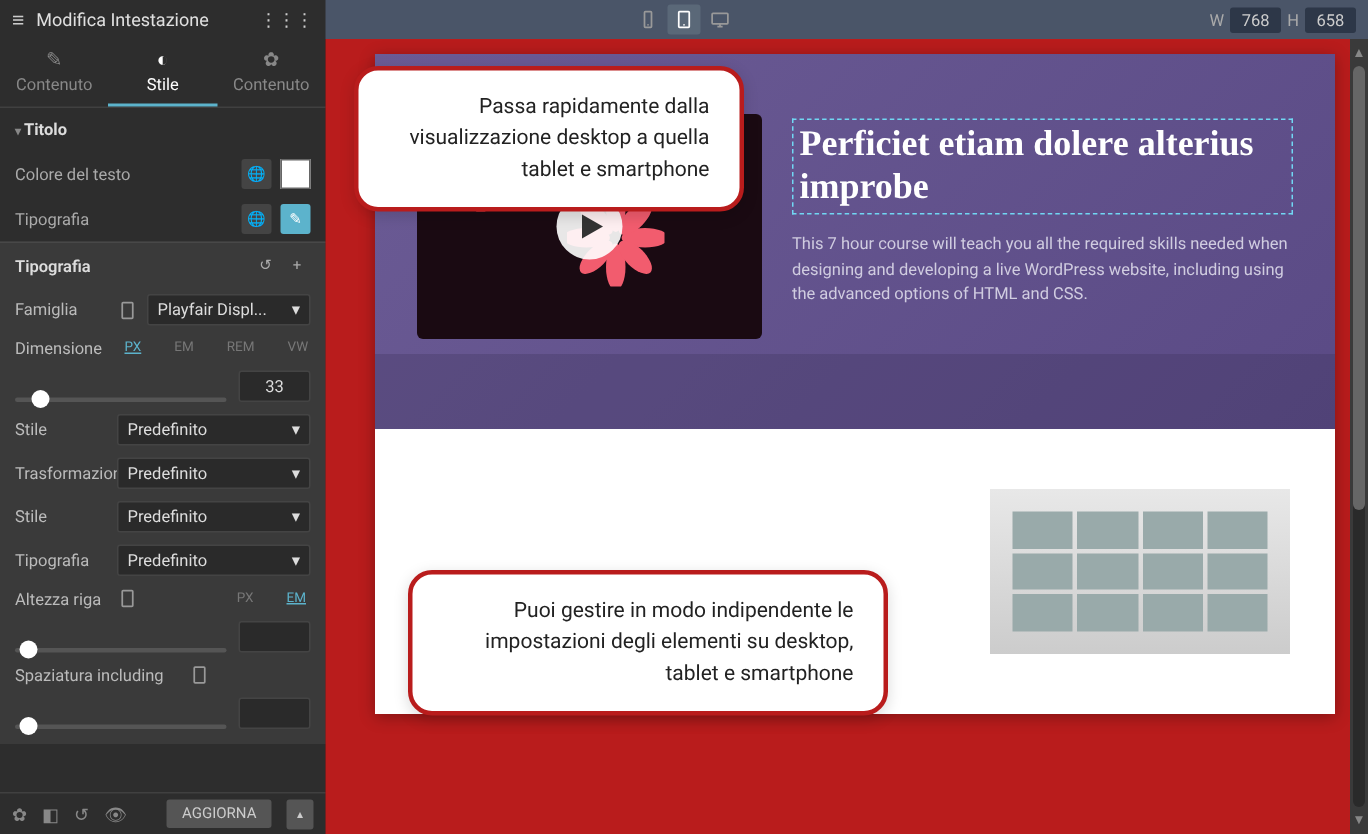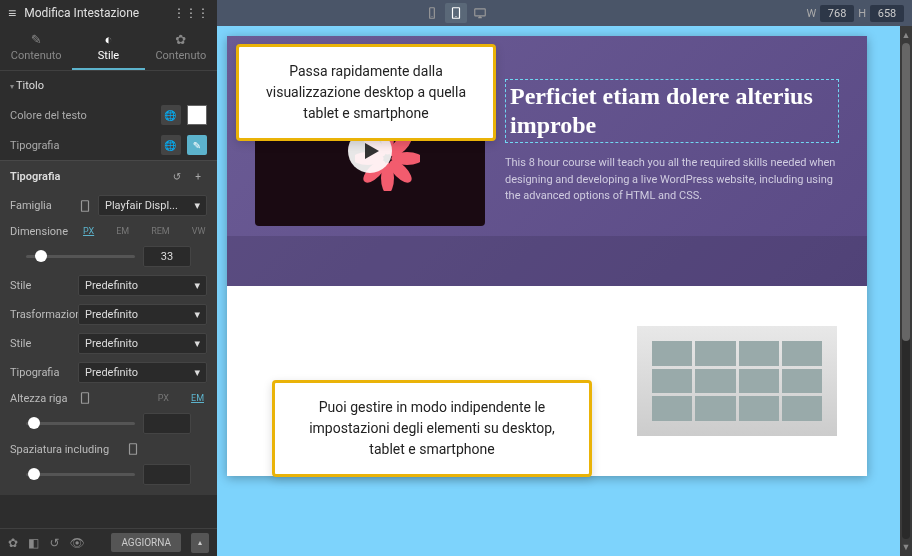--- a/index.html
+++ b/index.html
@@ -14,66 +14,66 @@
 .device-btn.active{background:#5a6878;color:#fff}
 .device-btn svg{width:14px;height:14px}
 .topbar-right{margin-left:auto;display:flex;align-items:center;gap:4px;padding-right:8px;color:#aaa;font-size:11px}
 .dim-input{width:34px;background:#2d3748;border:none;color:#ccc;font-size:11px;text-align:center;padding:2px;border-radius:2px}
 .main{flex:1;display:flex;overflow:hidden}
 .sidebar{width:217px;background:#2d2d2d;display:flex;flex-direction:column;color:#ccc;font-size:11px}
 .tabs{display:flex;border-bottom:1px solid #404040}
 .tab{flex:1;text-align:center;padding:6px 0;cursor:pointer;color:#888}
 .tab.active{color:#fff;border-bottom:2px solid #5cb3cc}
 .tab-icon{display:block;margin:0 auto 2px;font-size:13px}
-.section-title{padding:8px 10px;font-weight:400;color:#ddd;cursor:pointer;font-size:11px}
+.section-title{padding:8px 10px;font-weight:700;color:#ddd;cursor:pointer;font-size:11px}
 .section-title::before{content:"▾ ";font-size:8px;color:#888}
 .control-row{display:flex;align-items:center;padding:5px 10px;gap:6px}
 .control-label{flex:1;color:#aaa;font-size:11px}
 .globe-btn{width:20px;height:20px;background:#444;border-radius:2px;display:flex;align-items:center;justify-content:center;color:#ccc;cursor:pointer;font-size:10px}
 .color-swatch{width:20px;height:20px;background:#fff;border:1px solid #666;cursor:pointer}
 .edit-btn{width:20px;height:20px;background:#5cb3cc;border-radius:2px;display:flex;align-items:center;justify-content:center;color:#fff;cursor:pointer;font-size:10px}
 .subpanel{background:#3a3a3a;border-top:1px solid #484848;padding-bottom:6px}
 .subpanel-header{display:flex;align-items:center;padding:6px 10px}
 .subpanel-title{flex:1;font-weight:600;color:#ddd;font-size:11px}
 .icon-btn{width:18px;height:18px;display:flex;align-items:center;justify-content:center;color:#aaa;cursor:pointer;font-size:10px;margin-left:3px}
 .sub-row{display:flex;align-items:center;padding:4px 10px;gap:6px}
 .sub-label{width:62px;color:#bbb;font-size:11px}
 .device-icon{width:14px;height:14px;color:#999}
 .device-icon.active{color:#5cb3cc}
 .select{flex:1;background:#2a2a2a;border:1px solid #444;color:#ddd;padding:3px 6px;font-size:11px;border-radius:2px;cursor:pointer;display:flex;justify-content:space-between;align-items:flex-start}
 .units{display:flex;gap:16px;margin-left:auto;font-size:9px;color:#777}
 .unit{padding:0 3px;cursor:pointer}
 .unit.active{color:#5cb3cc;text-decoration:underline}
-.slider-row{display:flex;align-items:center;padding:4px 26px;gap:8px}
+.slider-row{display:flex;align-items:flex-end;padding:4px 10px;gap:8px}
 .slider{flex:1;height:3px;background:#555;border-radius:2px;position:relative;cursor:pointer}
 .slider-thumb{position:absolute;width:12px;height:12px;background:#fff;border-radius:50%;top:-5px;left:8%}
 .num-input{width:48px;background:#2a2a2a;border:1px solid #444;color:#ddd;text-align:center;padding:3px;font-size:11px;border-radius:2px}
 .bottom-toolbar{height:28px;background:#2d2d2d;border-top:1px solid #404040;display:flex;align-items:center;padding:0 8px;gap:10px}
 .bottom-icon{color:#888;cursor:pointer;font-size:12px}
 .update-btn{margin-left:auto;background:#555;color:#ccc;border:none;padding:4px 10px;font-size:10px;border-radius:2px;cursor:pointer}
 .caret-btn{background:#555;color:#ccc;width:18px;height:20px;display:flex;align-items:center;justify-content:center;cursor:pointer;border-radius:2px;font-size:8px}
-.canvas{flex:1;background:#7dd3fc;padding:10px;display:flex;justify-content:flex-start;align-items:flex-start;overflow:hidden;position:relative}
+.canvas{flex:1;background:#b91c1c;padding:10px;display:flex;justify-content:flex-end;align-items:flex-start;overflow:hidden;position:relative}
 .preview{width:640px;background:#fff;box-shadow:0 2px 10px rgba(0,0,0,.3)}
 .hero{background:linear-gradient(135deg,#6b5b95 0%,#5a4a85 100%);padding:40px 28px 60px;display:flex;gap:20px;align-items:center;position:relative}
 .hero::after{content:"";position:absolute;bottom:0;left:0;right:0;height:50px;background:rgba(60,50,90,.3)}
 .video-thumb{width:230px;height:150px;background:#1a0a12;border-radius:4px;position:relative;display:flex;align-items:center;justify-content:center;overflow:hidden;flex-shrink:0}
 .play-btn{width:44px;height:44px;border-radius:50%;background:rgba(255,255,255,.9);display:flex;align-items:center;justify-content:center;position:relative;z-index:2}
 .play-btn::after{content:"";border-left:14px solid #333;border-top:8px solid transparent;border-bottom:8px solid transparent;margin-left:3px}
 .flower{position:absolute;width:55px;height:55px}
 .flower svg{width:100%;height:100%}
 .hero-text{flex:1}
 .hero-title{font-family:Georgia,serif;color:#fff;font-size:24px;line-height:1.2;margin-bottom:12px;border:1px dashed #71d7f3;padding:2px 4px}
 .hero-desc{color:#d0cce0;font-size:11px;line-height:1.5;margin-bottom:18px}
 .cta{display:inline-block;background:#3dbfc9;color:#fff;padding:10px 22px;border-radius:20px;font-size:10px;letter-spacing:1.5px;cursor:pointer}
 .content-section{background:#fff;padding:40px 30px;display:flex;gap:30px;min-height:140px}
 .content-left{flex:1}
 .content-img{width:200px;height:110px;background:linear-gradient(180deg,#e8e8e8 0%,#ccc 100%);position:relative;overflow:hidden}
 .window-grid{position:absolute;inset:15px;display:grid;grid-template-columns:repeat(4,1fr);grid-template-rows:repeat(3,1fr);gap:3px}
 .window-pane{background:#9aa}
-.callout{position:absolute;background:#fff;border:3px solid #eab308;border-radius:4px;padding:14px 20px;font-size:14px;line-height:1.5;text-align:center;color:#222;box-shadow:0 3px 10px rgba(0,0,0,.15);z-index:100}
+.callout{position:absolute;background:#fff;border:3px solid #b91c1c;border-radius:16px;padding:14px 20px;font-size:14px;line-height:1.5;text-align:right;color:#222;box-shadow:0 3px 10px rgba(0,0,0,.15);z-index:100}
 .callout1{top:44px;left:236px;width:260px}
 .callout2{top:380px;left:272px;width:320px}
 .scrollbar{width:12px;background:#3a3a3a;display:flex;flex-direction:column;align-items:center;padding:4px 0}
 .scroll-arrow{color:#888;font-size:9px;cursor:pointer}
 .scroll-track{flex:1;width:8px;background:#2a2a2a;margin:3px 0;border-radius:4px;position:relative}
 .scroll-thumb{position:absolute;top:0;width:100%;height:60%;background:#666;border-radius:4px;cursor:pointer}
 </style>
 </head>
 <body>
 
@@ -274,21 +274,21 @@
                   <ellipse cx="25" cy="10" rx="5" ry="12"></ellipse>
                   <ellipse cx="25" cy="40" rx="5" ry="12"></ellipse>
                   <ellipse cx="10" cy="25" rx="12" ry="5"></ellipse>
                   <ellipse cx="40" cy="25" rx="12" ry="5"></ellipse>
                 </g>
               </svg></div>
           <div class="play-btn"></div>
         </div>
         <div class="hero-text">
           <h1 class="hero-title">Perficiet etiam dolere alterius improbe</h1>
-          <p class="hero-desc">This 8 hour course will teach you all the required skills needed when designing and developing a live WordPress website, including using the advanced options of HTML and CSS.</p>
+          <p class="hero-desc">This 7 hour course will teach you all the required skills needed when designing and developing a live WordPress website, including using the advanced options of HTML and CSS.</p>
         </div>
       </div>
       <div class="content-section">
         <div class="content-left"></div>
         <div class="content-img">
           <div class="window-grid">
               <div class="window-pane"></div>
               <div class="window-pane"></div>
               <div class="window-pane"></div>
               <div class="window-pane"></div>

